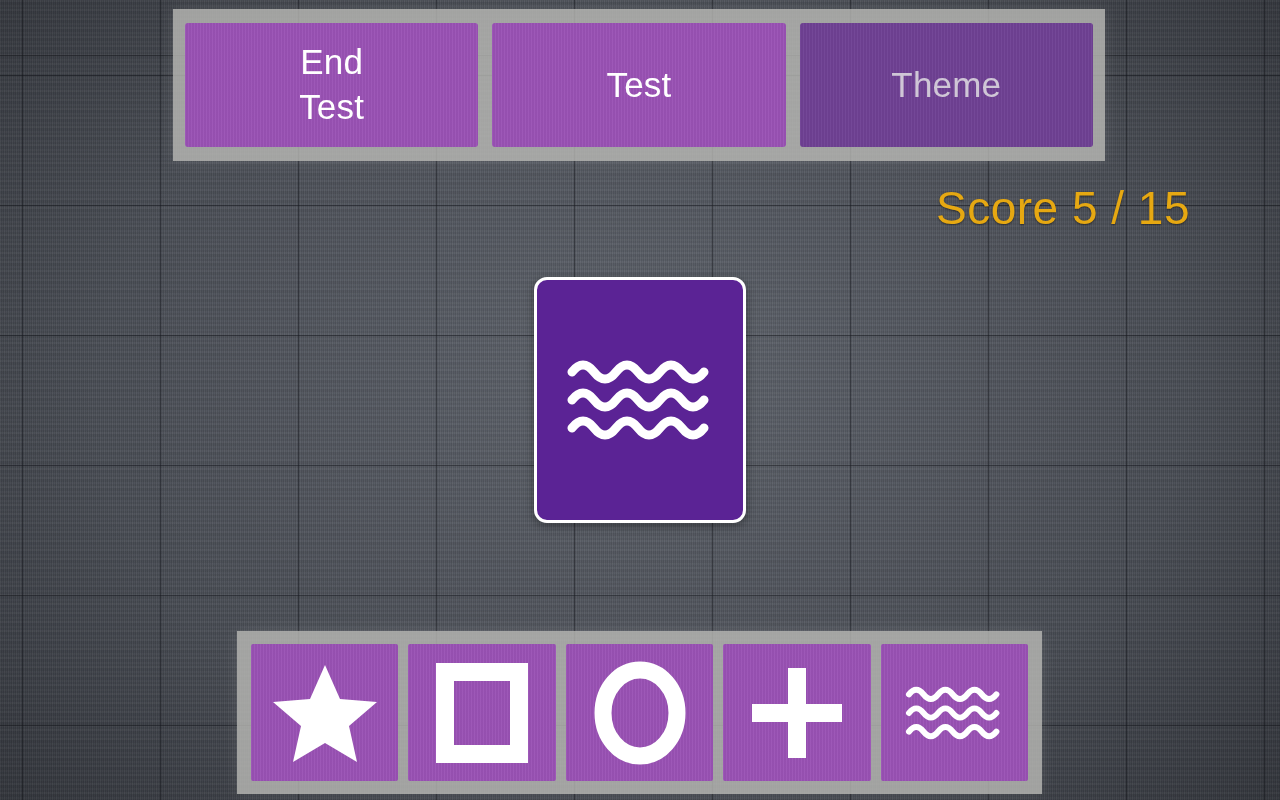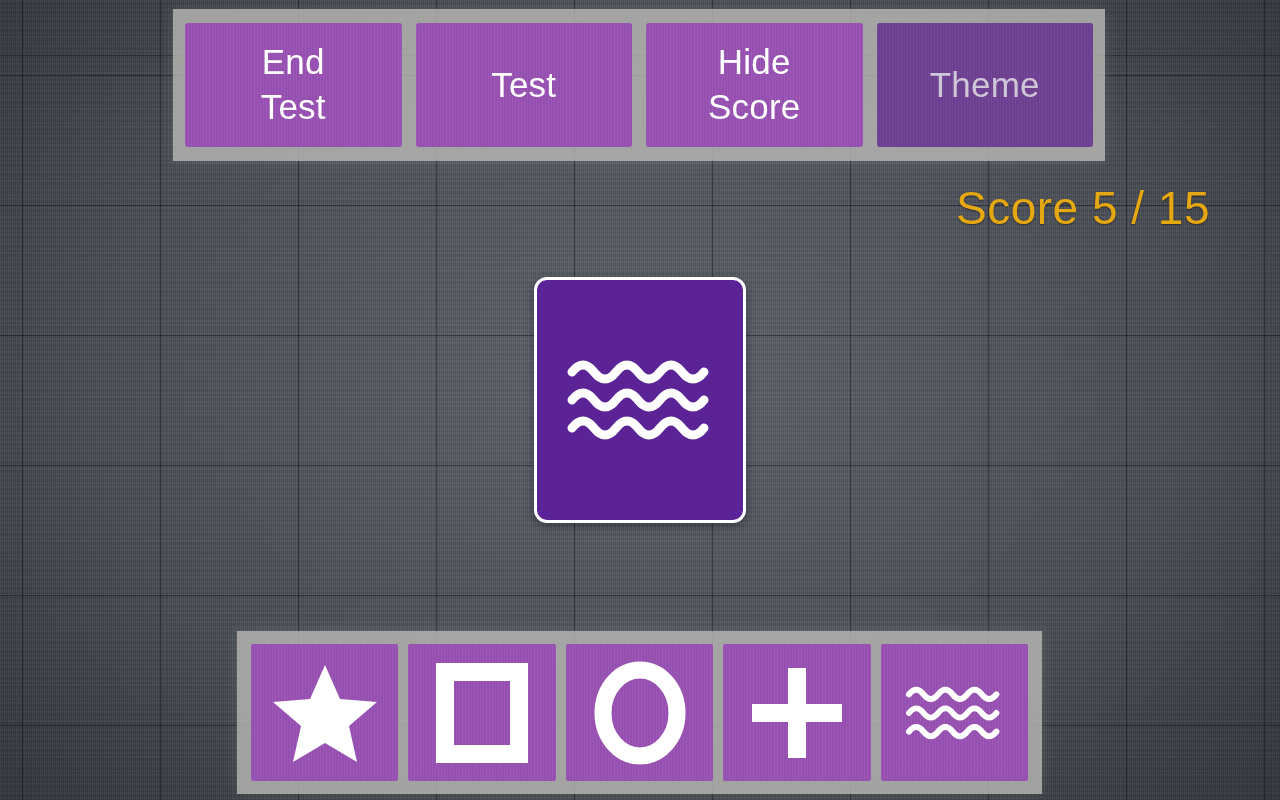--- a/index.html
+++ b/index.html
@@ -93,21 +93,21 @@
       rgba(0,0,0,0.03) 1px, rgba(0,0,0,0.03) 3px);
   }
   .tool-btn.pressed {
     background-color: #6f4194;
     color: #cfc6d6;
   }
 
   
   #score-panel {
     position: absolute;
-    right: 70px;
+    right: 90px;
     top: 180px;
     text-align: center;
     color: #e6a812;
     font-size: 46px;
     line-height: 1.22;
     letter-spacing: 0.5px;
     text-shadow: 0 1px 2px rgba(0,0,0,0.45);
   }
 
   
@@ -158,22 +158,20 @@
 <body>
 
 <div id="app">
 
   <div id="vignette"></div>
 
   <div class="panel" id="top-toolbar">
     <button class="tool-btn">End
 Test</button>
     <button class="tool-btn">Test</button>
-    <button class="tool-btn">Hide
-Score</button>
     <button class="tool-btn pressed">Theme</button>
   </div>
 
   <div id="score-panel">
     <div>Score 5 / 15</div>
   </div>
 
   <div id="card">
     <span>
       <svg width="148" height="92" viewBox="0 0 148 92" fill="none" stroke="#ffffff" stroke-width="9" stroke-linecap="round">

